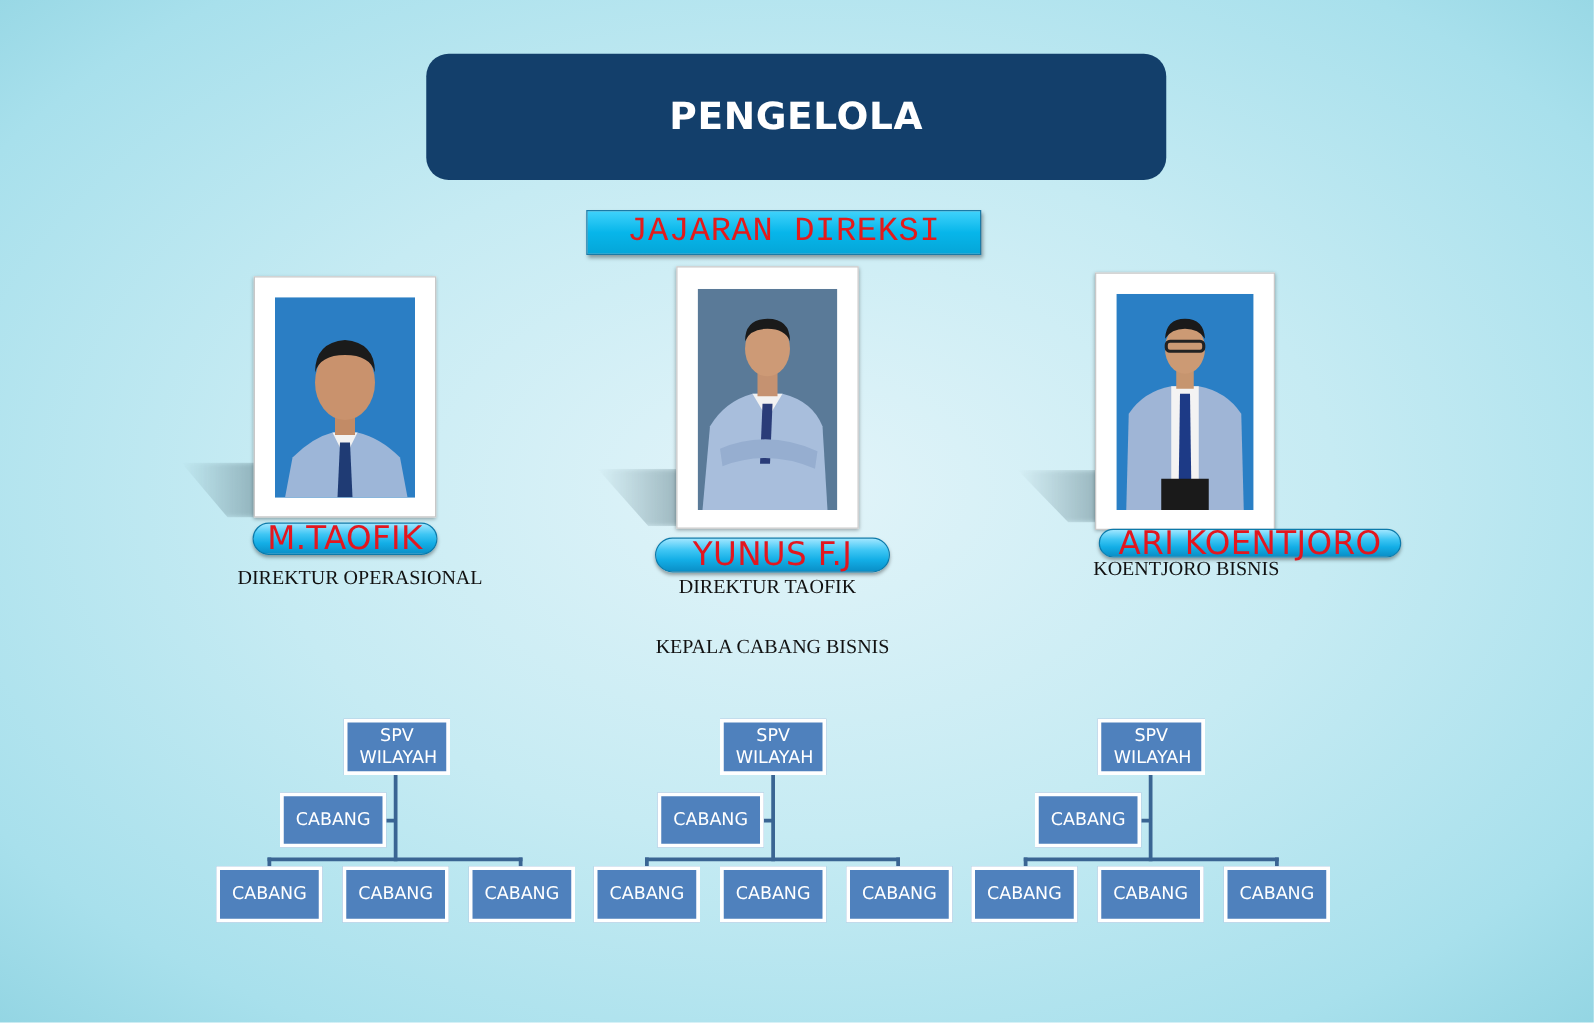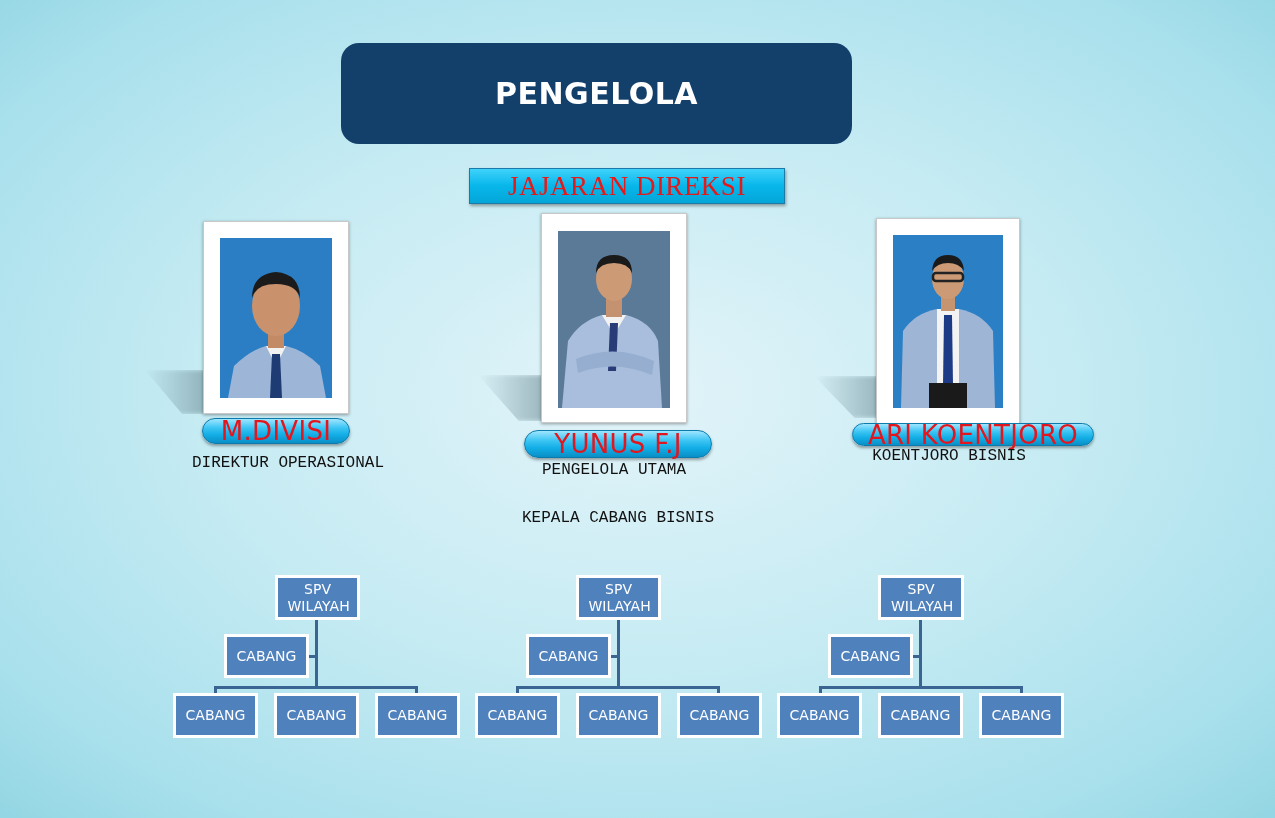--- a/index.html
+++ b/index.html
@@ -3,33 +3,33 @@
 <meta charset="utf-8">
 <style>
   html, body { margin:0; padding:0; }
   body {
     width:1275px; height:818px; position:relative; overflow:hidden;
     font-family:"Liberation Sans", sans-serif;
     background: radial-gradient(ellipse 75% 75% at 50% 48%, #e2f4f9 0%, #c6ebf3 45%, #a8e0ec 80%, #8fd3e1 100%);
   }
   .abs { position:absolute; }
   .header {
-    left:341px; top:43px; width:511px; height:101px;
+    left:341px; top:43px; width:592px; height:101px;
     background:#133f6b; border-radius:18px;
     display:flex; align-items:center; justify-content:center;
     color:#fff; font-weight:bold; font-size:30px; letter-spacing:0.5px;
     font-family:"DejaVu Sans", sans-serif;
   }
   .subtitle {
     left:469px; top:168px; width:314px; height:34px;
     background:linear-gradient(#3fd2fb,#07b6ea 50%,#05a6d8);
     border:1px solid #1b7aa6; box-shadow:1px 2px 3px rgba(0,0,0,0.35);
     display:flex; align-items:center; justify-content:center;
     color:#e41a1a; font-size:27px; letter-spacing:0.5px;
-    font-family:Liberation Serif, serif;
+    font-family:Liberation Mono, monospace;
   }
   .shadow {
     background:linear-gradient(90deg, rgba(120,150,160,0) 0%, rgba(100,130,140,0.55) 100%);
     clip-path:polygon(0% 0%, 100% 0%, 100% 100%, 60% 100%);
     filter:blur(2px);
   }
   .frame {
     background:#fff; border:1px solid #c8c8c8;
     box-shadow:0 1px 3px rgba(0,0,0,0.35);
   }
@@ -39,21 +39,21 @@
     background:linear-gradient(#9fe6ff 0%, #3fc6f4 35%, #13aee6 65%, #0a8fc7 100%);
     border:1px solid #0c7aaa;
     box-shadow:0 2px 3px rgba(0,0,0,0.35);
     display:flex; align-items:center; justify-content:center;
     color:#e3161e; font-size:26px; line-height:1;
     font-family:"DejaVu Sans", sans-serif; letter-spacing:0.3px;
     white-space:nowrap;
   }
   .role {
     font-size:16px; color:#111; white-space:nowrap; text-align:center;
-    font-family:Liberation Mono, monospace;
+    font-family:Liberation Serif, serif;
   }
   .node {
     background:#4f81bd; border:3px solid #fff;
     color:#fff; font-size:14px; line-height:17px; text-align:center;
     display:flex; align-items:center; justify-content:center;
     box-sizing:border-box; font-family:"DejaVu Sans", sans-serif;
   }
   .line { background:#3a6593; }
 </style>
 </head>
@@ -71,21 +71,21 @@
       <path d="M8 160 L14 128 Q30 112 46 108 L66 108 Q84 112 100 128 L106 160 Z" fill="#9db6d8"></path>
       <path d="M46 108 L56 128 L66 108 Z" fill="#f2f2f2"></path>
       <path d="M52 116 L60 116 L62 160 L50 160 Z" fill="#1f3b74"></path>
       <rect x="48" y="88" width="16" height="22" fill="#c28b66"></rect>
       <ellipse cx="56" cy="68" rx="24" ry="30" fill="#c9926d"></ellipse>
       <path d="M32 60 Q32 36 56 34 Q80 36 80 60 Q76 46 56 46 Q36 46 32 60 Z" fill="#1b1b1b"></path>
     </svg>
   </div>
 </div>
 <div class="abs pill" style="left:202px;top:418px;width:146px;height:24px;">
-    <span>M.DIVISI</span>
+    <span>M.TAOFIK</span>
   </div>
 <div class="abs role" style="left:170px;top:454px;width:236px;">DIREKTUR OPERASIONAL</div>
 
 <div class="abs shadow" style="left:478px;top:375px;width:68px;height:46px;"></div>
 <div class="abs frame" style="left:541px;top:213px;width:144px;height:208px;">
   <div class="photo" style="left:16px;top:17px;width:112px;height:177px;">
     <svg width="112" height="177" viewBox="0 0 112 177">
       <rect width="112" height="177" fill="#5a7a98"></rect>
       <path d="M4 177 L10 110 Q22 90 44 84 L68 84 Q92 90 100 110 L104 177 Z" fill="#a8bedc"></path>
       <path d="M44 84 L56 104 L68 84 Z" fill="#f2f2f2"></path>
@@ -93,39 +93,39 @@
       <path d="M18 128 Q56 112 96 130 L94 144 Q56 128 20 142 Z" fill="#96aed0"></path>
       <rect x="48" y="64" width="16" height="22" fill="#c59271"></rect>
       <ellipse cx="56" cy="48" rx="18" ry="22" fill="#cd9a76"></ellipse>
       <path d="M38 42 Q38 24 56 24 Q74 24 74 42 Q70 32 56 32 Q42 32 38 42 Z" fill="#1a1a1a"></path>
     </svg>
   </div>
 </div>
 <div class="abs pill" style="left:524px;top:430px;width:186px;height:26px;">
     <span>YUNUS F.J</span>
   </div>
-<div class="abs role" style="left:490px;top:461px;width:248px;">PENGELOLA UTAMA</div>
+<div class="abs role" style="left:490px;top:461px;width:248px;">DIREKTUR TAOFIK</div>
 
 <div class="abs shadow" style="left:814px;top:376px;width:68px;height:42px;"></div>
 <div class="abs frame" style="left:876px;top:218px;width:142px;height:204px;">
   <div class="photo" style="left:16px;top:16px;width:110px;height:173px;">
     <svg width="110" height="173" viewBox="0 0 110 173">
       <rect width="110" height="173" fill="#2a7fc5"></rect>
       <path d="M8 173 L10 96 Q22 78 44 74 L66 74 Q88 78 100 96 L102 173 Z" fill="#9fb5d6"></path>
       <rect x="44" y="74" width="22" height="80" fill="#f3f3f3"></rect>
       <path d="M51 80 L59 80 L60 150 L50 150 Z" fill="#1d3a86"></path>
       <rect x="36" y="148" width="38" height="25" fill="#1a1a1a"></rect>
       <rect x="48" y="56" width="14" height="20" fill="#c6956f"></rect>
       <ellipse cx="55" cy="44" rx="16" ry="20" fill="#cc9a74"></ellipse>
       <rect x="40" y="38" width="30" height="8" rx="3" fill="none" stroke="#222" stroke-width="2.5"></rect>
       <path d="M39 36 Q40 20 55 20 Q70 20 71 36 Q66 28 55 28 Q44 28 39 36 Z" fill="#1a1a1a"></path>
     </svg>
   </div>
 </div>
-<div class="abs pill" style="left:852px;top:423px;width:240px;height:21px;">
+<div class="abs pill" style="left:879px;top:423px;width:240px;height:21px;">
     <span>ARI KOENTJORO</span>
   </div>
 <div class="abs role" style="left:830px;top:447px;width:238px;">KOENTJORO BISNIS</div>
 
 <div class="abs role" style="left:488px;top:509px;width:260px;">KEPALA CABANG BISNIS</div>
 
 <div class="abs" style="left:170px;top:575px;width:295px;height:165px;">
   <div class="abs line" style="left:145px;top:44px;width:3px;height:70px;"></div>
   <div class="abs line" style="left:139px;top:80px;width:8px;height:3px;"></div>
   <div class="abs line" style="left:44px;top:111px;width:204px;height:3px;"></div>

